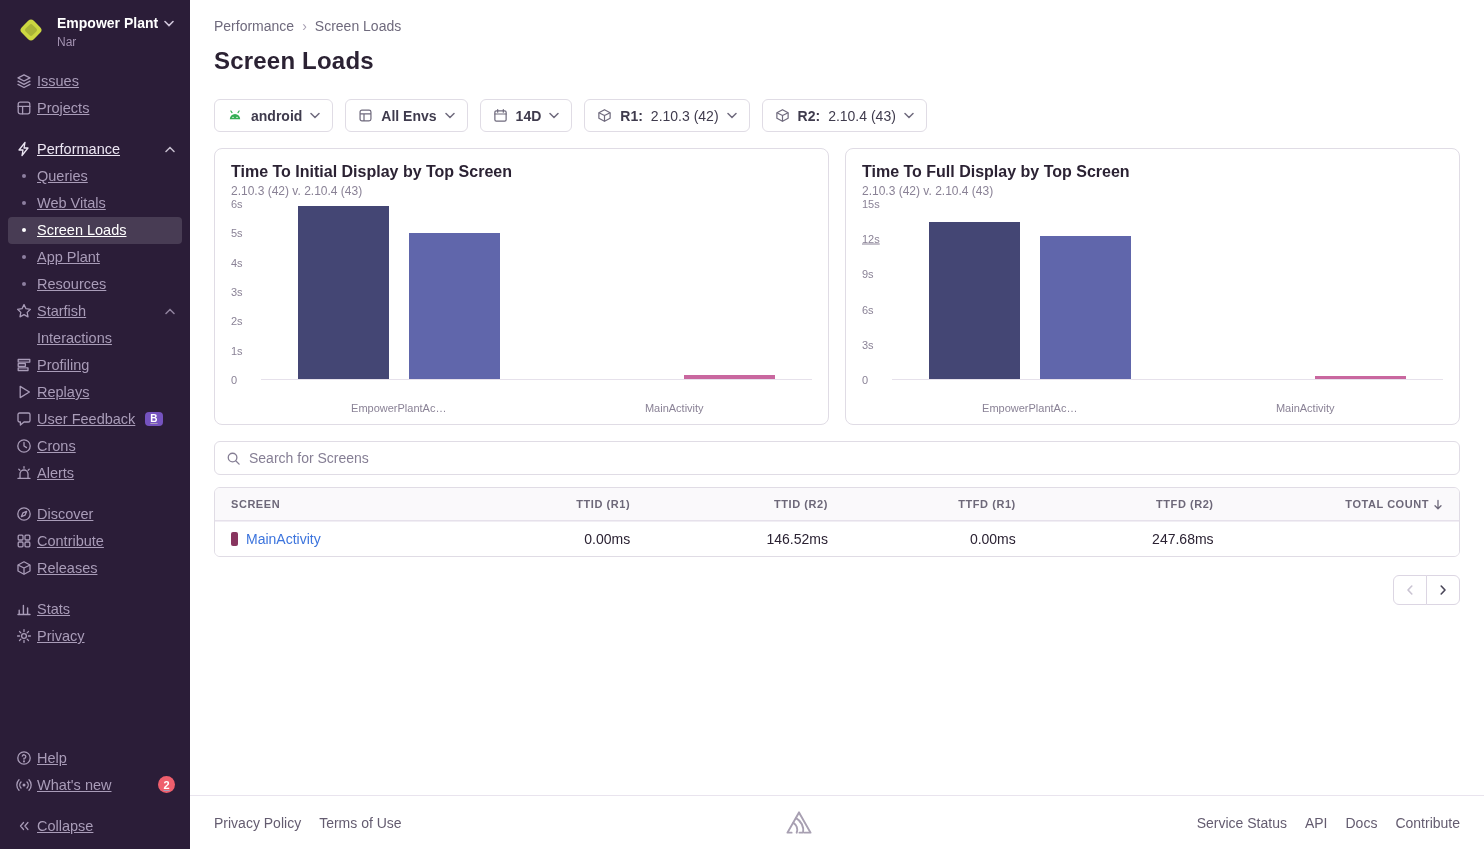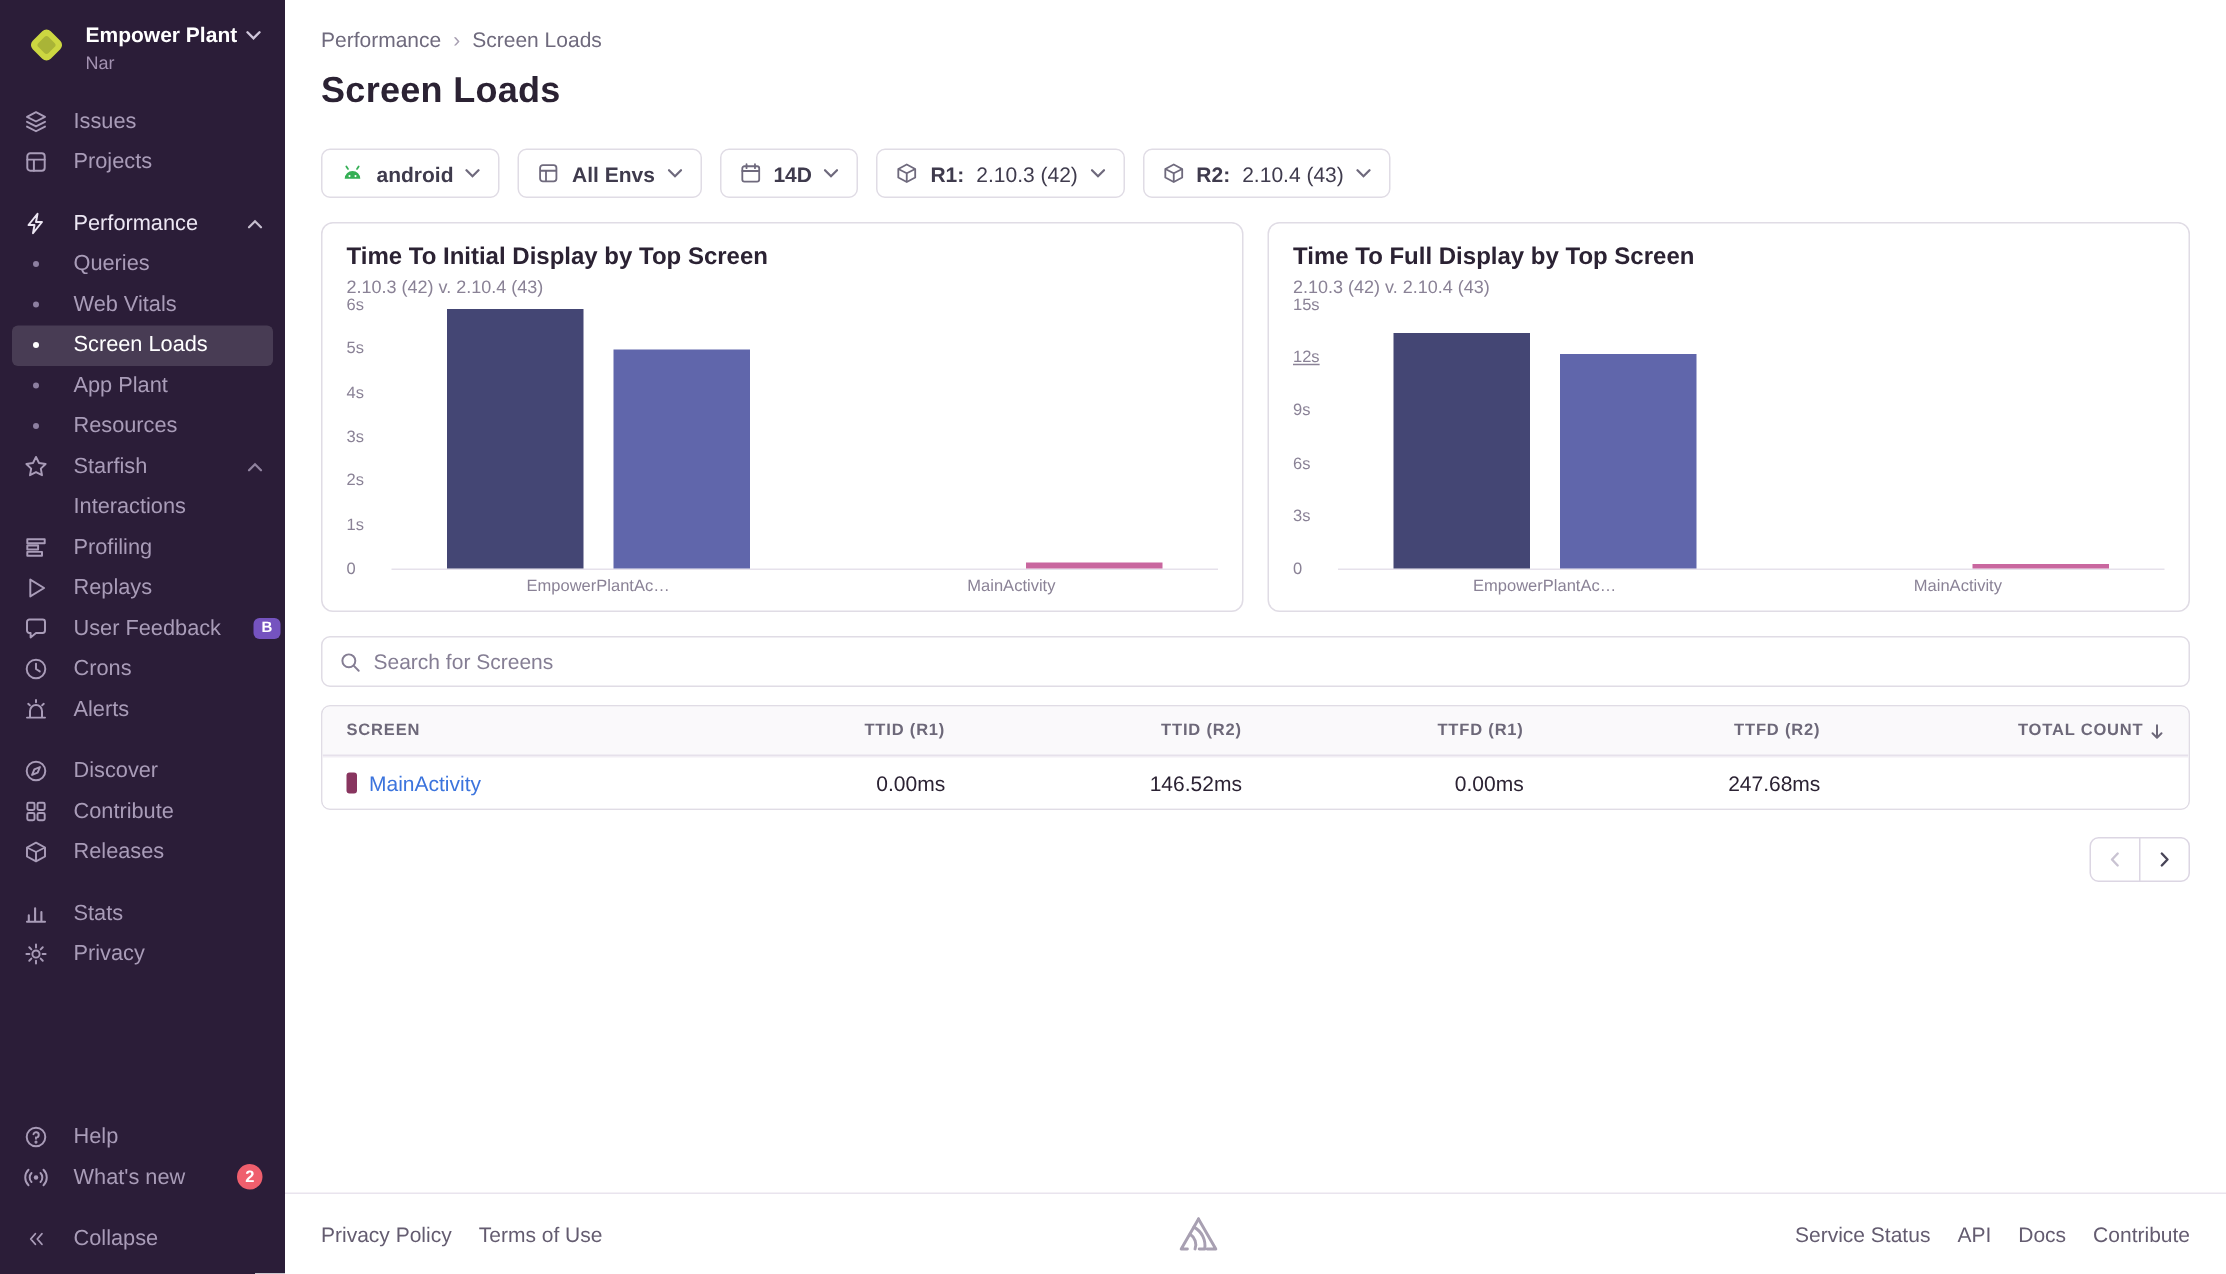--- a/index.html
+++ b/index.html
@@ -14,22 +14,22 @@
     width:190px; flex:0 0 190px; background:var(--sidebar-bg,#2b1d38);
     color:var(--sidebar-text,#a99cb8); display:flex; flex-direction:column;
     height:849px;
   }
   .org { display:flex; gap:11px; padding:15px 12px 10px 16px; align-items:flex-start; }
   .org-text { line-height:1.25; }
   .org-name { color:#fff; font-weight:700; font-size:14px; display:flex; align-items:center; gap:6px; cursor:pointer; }
   .org-sub { font-size:12px; color:#a392b1; margin-top:2px; }
   .nav { flex:1; display:flex; flex-direction:column; padding:8px 8px 0; overflow:hidden; }
   .sitem {
-    display:flex; align-items:center; gap:16px; height:27px; padding:0 7px;
-    border-radius:4px; font-size:14.5px; cursor:pointer; flex:0 0 auto;
+    display:flex; align-items:center; gap:4px; height:27px; padding:0 7px;
+    border-radius:4px; font-size:14.5px; cursor:pointer; flex:0 0 auto;text-decoration:underline;
   }
   .sicon { width:18px; display:flex; justify-content:center; align-items:center; flex:0 0 18px; }
   .slabel { white-space:nowrap; }
   .sitem.active { background:var(--sidebar-active-bg,rgba(255,255,255,0.14)); color:var(--sidebar-active-text,#fff); }
   .sitem.section { color:#ece6f3; }
   .dot { width:4px; height:4px; border-radius:50%; background:#8d7fa0; }
   .sitem.active .dot { background:#fff; }
   .chev-end { margin-left:auto; opacity:.8; display:flex; }
   .gap { height:14px; flex:0 0 14px; }
   .fbadge {
@@ -64,21 +64,21 @@
   .panel { flex:1; border:1px solid var(--border,#e0dce5); border-radius:8px; padding:14px 16px 10px; min-width:0; }
   .panel-title { font-size:16px; font-weight:700; color:var(--text-primary,#2b2233); }
   .panel-subtitle { font-size:12px; color:#8a8296; margin-top:3px; }
   .chart { margin-top:6px; }
   .chart-main { display:flex; height:176px; }
   .ygut { width:30px; position:relative; font-size:11px; color:#8a8296; flex:0 0 30px; }
   .ytick { position:absolute; left:0; transform:translateY(50%); line-height:1; }
   .plot { flex:1; display:flex; align-items:flex-end; border-bottom:1px solid #e6e1eb; position:relative; }
   .bgroup { flex:1; display:flex; align-items:flex-end; justify-content:center; gap:20px; height:100%; }
   .bar { width:33%; }
-  .xrow { display:flex; margin-left:30px; margin-top:5px; font-size:11px; color:#8a8296; }
+  .xrow { display:flex; margin-left:30px; margin-top:22px; font-size:11px; color:#8a8296; }
   .xlab { flex:1; text-align:center; }
 
   .search {
     margin-top:16px; height:34px; border:1px solid var(--border,#e0dce5); border-radius:6px;
     display:flex; align-items:center; gap:8px; padding:0 11px; color:#857e94;
   }
   .search input { flex:1; border:none; outline:none; font-size:14px; color:#2b2233; font-family:inherit; background:transparent; }
   .search input::placeholder { color:#857e94; }
 
   .table { margin-top:12px; border:1px solid var(--border,#e0dce5); border-radius:6px; overflow:hidden;text-align:right; }

